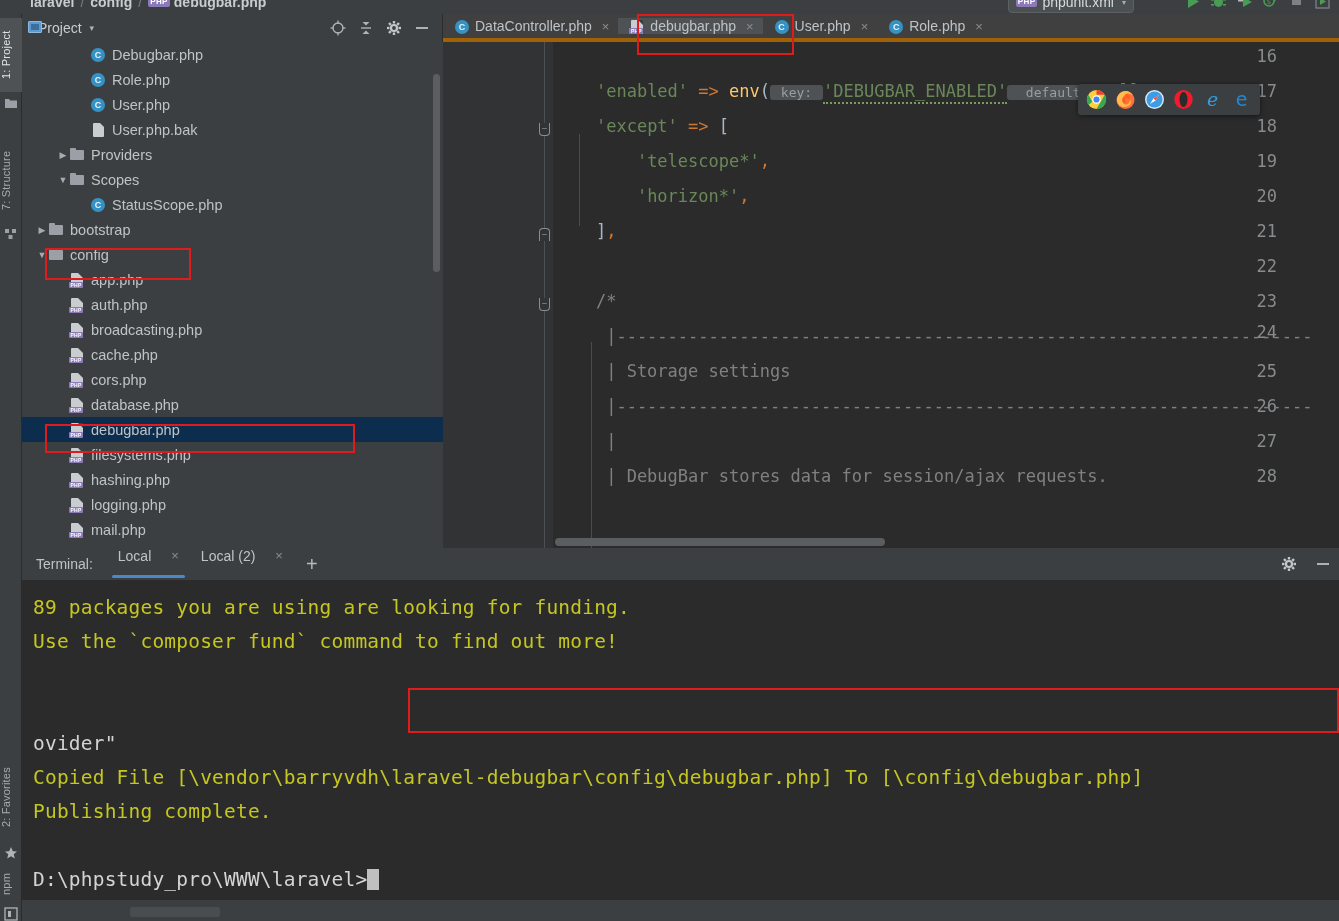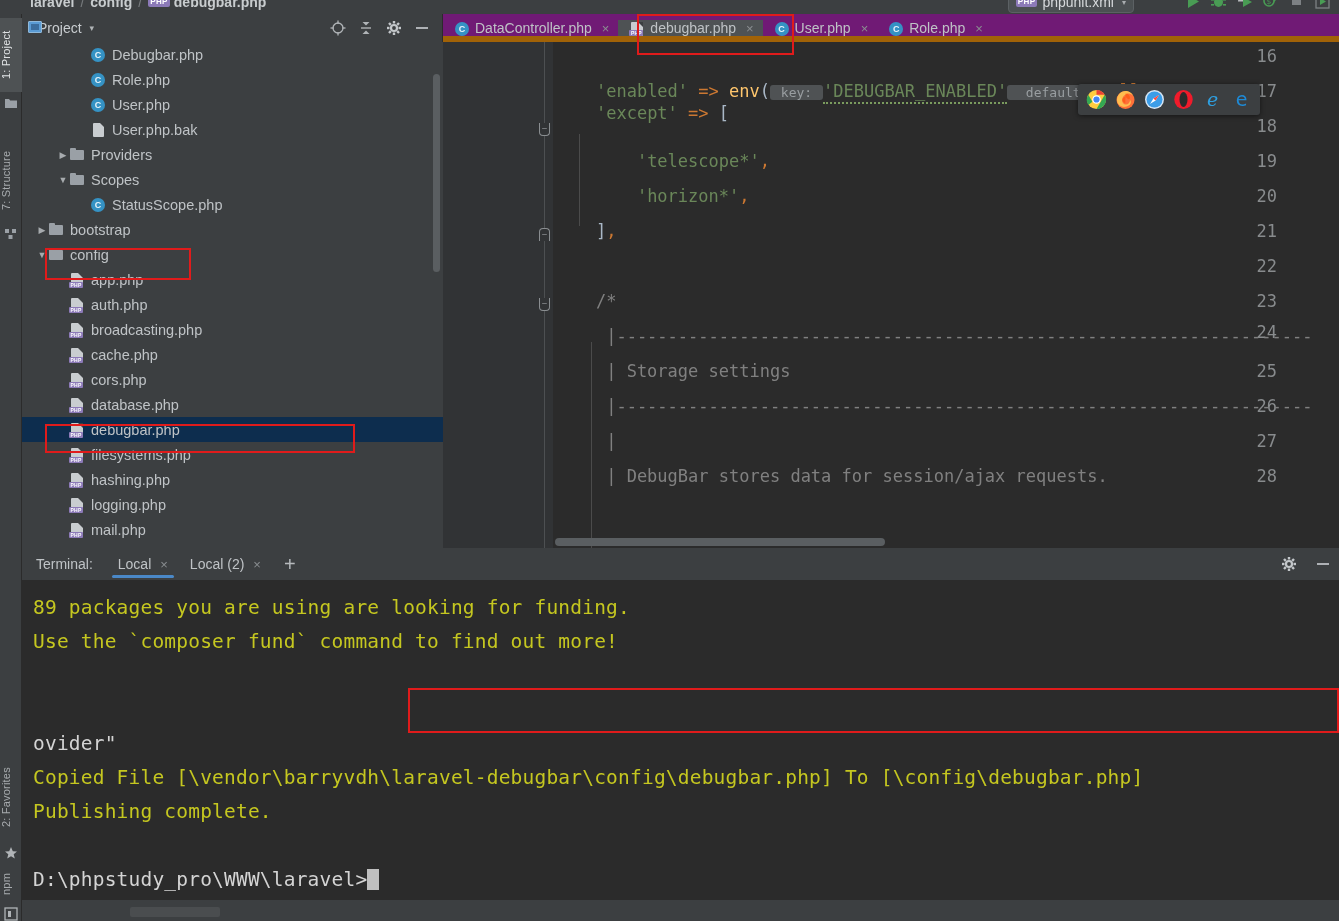--- a/index.html
+++ b/index.html
@@ -129,22 +129,22 @@
   }
   .hl-box { position:absolute; border:2px solid #e01b1b; pointer-events:none; }
 
   
   .editor-wrap {
     position: absolute; left: 443px; top: 14px; width: 896px; height: 534px;
     background: #2b2b2b;
   }
   .tabbar {
     position: relative; height: 28px; width: 100%;
-    background: #701a75; display: flex; align-items: flex-end;
-    border-bottom: 6px solid #a16207;
+    background: #404040; display: flex; align-items: center;
+    border-bottom: 4px solid #a16207;
   }
   .tab {
     display: flex; align-items: center; gap: 6px;
     padding: 0 9px 0 11px; font-size: 14px; color: #bfc3c6;
     position: relative; white-space: nowrap; cursor: pointer;
   }
   .tab.active { background: #4e5254; }
   .tab .tclose { font-size: 13px; color: #8a8e91; margin-left: 4px; }
   .tab-icon { width: 15px; height: 15px; position: relative; flex: none; }
 
@@ -202,21 +202,21 @@
     position: absolute; left: 22px; top: 548px; width: 1317px; height: 373px;
     background: #2b2b2b;
   }
   .term-header {
     position: relative; height: 32px; width: 100%;
     background: #3c3f41; display: flex; align-items: center;
     padding-left: 14px; gap: 0;
   }
   .term-label { font-size: 14px; color: #bfc3c6; margin-right: 14px; }
   .tterm {
-    display:flex; align-items:center; gap:9px; padding: 0 11px;
+    display:flex; gap:20px; padding: 0 11px;
     height: 32px; font-size: 14px; color: #bfc3c6; position: relative;
     cursor: pointer;
   }
   .tterm.active::after {
     content:''; position:absolute; left:5px; right:5px; bottom:2px; height:3px;
     background:#4a88c7; border-radius:2px;
   }
   .tterm .tclose { color:#8a8e91; font-size: 13px; }
   .tplus { font-size: 20px; color:#b6babd; padding: 0 12px; cursor:pointer; line-height: 20px; }
   .term-tools { margin-left:auto; display:flex; align-items:center; gap:18px; padding-right:8px; }
@@ -616,21 +616,21 @@
       <div id="foldmarks">
           <div class="foldmark down" style="top: 81px;">−</div>
           <div class="foldmark up" style="top: 186px;">−</div>
           <div class="foldmark down" style="top: 256px;">−</div>
         </div>
       <div class="indent-guide" style="top:92px; height:92px;"></div>
       <div class="indent-guide" style="left:148px; top:300px; height:215px;"></div>
       <div id="codelines">
           <div class="cline" style="top: 4px;"></div>
           <div class="cline" style="top: 39px;"><span class="">&nbsp;&nbsp;&nbsp;&nbsp;</span><span class="s-str">'enabled'</span><span class="s-op">&nbsp;=&gt;&nbsp;</span><span class="s-fn">env</span><span class="">(</span><span class="s-hint">&nbsp;key:&nbsp;</span><span class="s-str squiggle">'DEBUGBAR_ENABLED'</span><span class="s-hint">&nbsp;&nbsp;default:&nbsp;</span><span class="s-kw">null</span></div>
-          <div class="cline" style="top: 61px;"><span class="">&nbsp;&nbsp;&nbsp;&nbsp;</span><span class="s-str">'except'</span><span class="s-op">&nbsp;=&gt;&nbsp;</span><span class="">[</span></div>
+          <div class="cline" style="top: 74px;"><span class="">&nbsp;&nbsp;&nbsp;&nbsp;</span><span class="s-str">'except'</span><span class="s-op">&nbsp;=&gt;&nbsp;</span><span class="">[</span></div>
           <div class="cline" style="top: 109px;"><span class="">&nbsp;&nbsp;&nbsp;&nbsp;&nbsp;&nbsp;&nbsp;&nbsp;</span><span class="s-str">'telescope*'</span><span class="s-op">,</span></div>
           <div class="cline" style="top: 144px;"><span class="">&nbsp;&nbsp;&nbsp;&nbsp;&nbsp;&nbsp;&nbsp;&nbsp;</span><span class="s-str">'horizon*'</span><span class="s-op">,</span></div>
           <div class="cline" style="top: 179px;"><span class="">&nbsp;&nbsp;&nbsp;&nbsp;]</span><span class="s-op">,</span></div>
           <div class="cline" style="top: 214px;"></div>
           <div class="cline" style="top: 249px;"><span class="s-cmt">&nbsp;&nbsp;&nbsp;&nbsp;/*</span></div>
           <div class="cline" style="top: 284px;"><span class="s-cmt">&nbsp;&nbsp;&nbsp;&nbsp;&nbsp;|--------------------------------------------------------------------</span></div>
           <div class="cline" style="top: 319px;"><span class="s-cmt">&nbsp;&nbsp;&nbsp;&nbsp;&nbsp;|&nbsp;Storage&nbsp;settings</span></div>
           <div class="cline" style="top: 354px;"><span class="s-cmt">&nbsp;&nbsp;&nbsp;&nbsp;&nbsp;|--------------------------------------------------------------------</span></div>
           <div class="cline" style="top: 389px;"><span class="s-cmt">&nbsp;&nbsp;&nbsp;&nbsp;&nbsp;|</span></div>
           <div class="cline" style="top: 424px;"><span class="s-cmt">&nbsp;&nbsp;&nbsp;&nbsp;&nbsp;|&nbsp;DebugBar&nbsp;stores&nbsp;data&nbsp;for&nbsp;session/ajax&nbsp;requests.</span></div>

